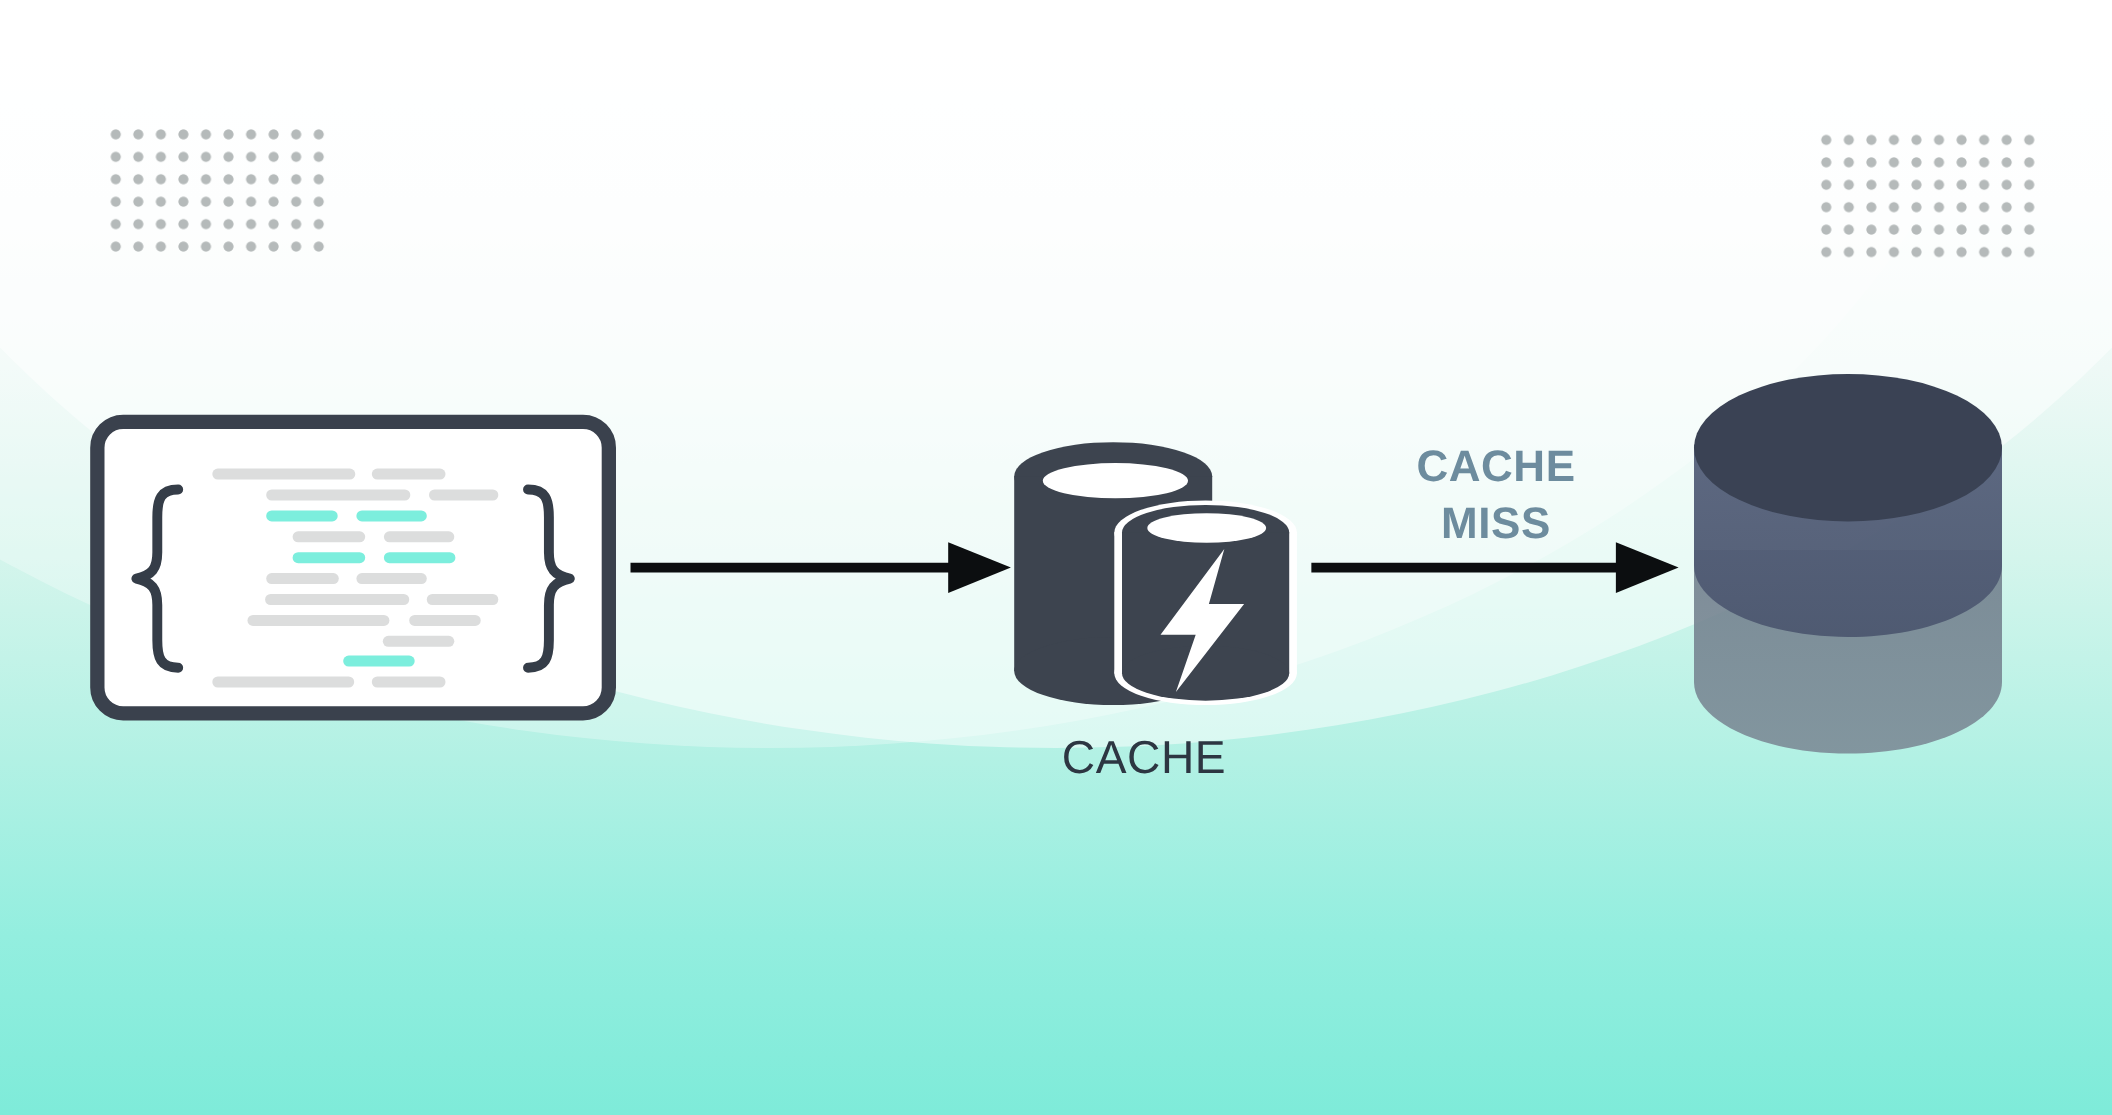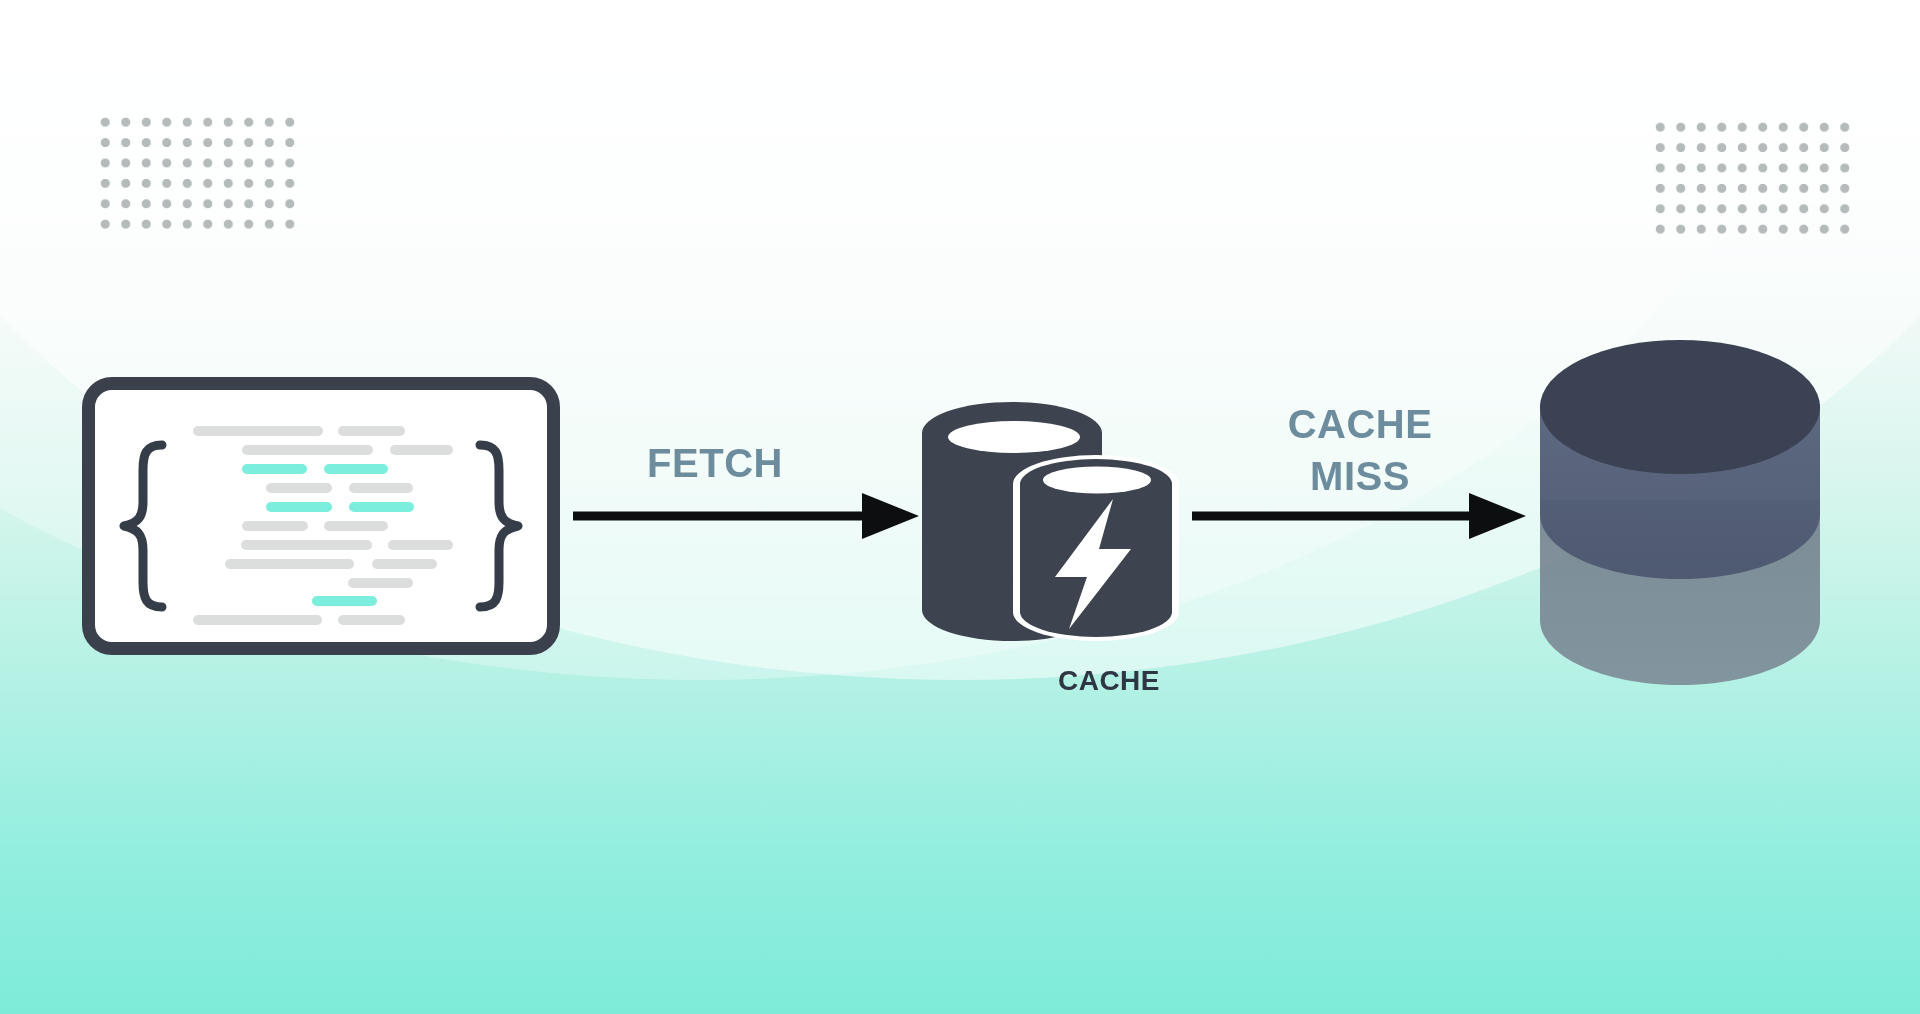--- a/index.html
+++ b/index.html
@@ -35,22 +35,22 @@
   .brace-right { left:379px; top:50px; }
 
   .icon-svg { position:absolute; z-index:3; }
   .cache-svg { left:900px; top:390px; }
   .db-svg    { left:1530px; top:335px; }
   .arrow-svg { position:absolute; z-index:3; }
   .arrow-fetch { left:573px;  top:486px; }
   .arrow-miss  { left:1192px; top:486px; }
 
   .node-label {
-    position:absolute; z-index:4; text-align:right;
-    font-size:28px; font-weight:bold; color:#2d3642; letter-spacing:.5px;
+    position:absolute; z-index:4; text-align:center;
+    font-size:42px; font-weight:normal; color:#2d3642; letter-spacing:.5px;
   }
   .label-application { left:79px;  top:726px; width:450px; }
   .label-cache       { left:920px; top:665px; width:240px; }
   .label-database    { left:1532px;top:725px; width:300px; }
 
   .edge-label {
     position:absolute; z-index:4; text-align:center;
     font-size:40px; font-weight:bold; color:#6d8c9e; letter-spacing:.5px; line-height:52px;
   }
   .edge-fetch { left:575px;  top:437px; width:280px; }
@@ -91,21 +91,20 @@
         <div class="bar" style="left: 253px; top: 188px; width: 65px; background: rgb(220, 221, 221);"></div>
         <div class="bar" style="left: 217px; top: 206px; width: 65px; background: rgb(124, 238, 221);"></div>
         <div class="bar" style="left: 98px; top: 225px; width: 129px; background: rgb(220, 221, 221);"></div>
         <div class="bar" style="left: 243px; top: 225px; width: 67px; background: rgb(220, 221, 221);"></div>
       </div>
     <svg class="brace-svg brace-right" width="56" height="172" viewBox="0 0 56 172">
       <path d="M6,5 C22,5 25,14 25,30 L25,62 C25,77 30,83 44,86 C30,89 25,95 25,110 L25,142 C25,158 22,167 6,167" fill="none" stroke="#353d48" stroke-width="9" stroke-linecap="round" stroke-linejoin="round"></path>
     </svg>
   </div>
 
-  <div class="edge-label edge-fetch">FETCH</div>
   <svg class="arrow-svg arrow-fetch" width="350" height="60" viewBox="0 0 350 60">
     <line x1="0" y1="30" x2="292" y2="30" stroke="#0c0e10" stroke-width="9"></line>
     <polygon points="289,7 346,30 289,53" fill="#0c0e10"></polygon>
   </svg>
 
   <svg class="icon-svg cache-svg" width="300" height="270" viewBox="900 390 300 270">
     <ellipse cx="1012" cy="433" rx="90" ry="31" fill="#3d444f"></ellipse>
     <rect x="922" y="433" width="180" height="177" fill="#3d444f"></rect>
     <ellipse cx="1012" cy="610" rx="90" ry="31" fill="#3d444f"></ellipse>
     <ellipse cx="1014" cy="437" rx="66" ry="16" fill="#ffffff"></ellipse>

